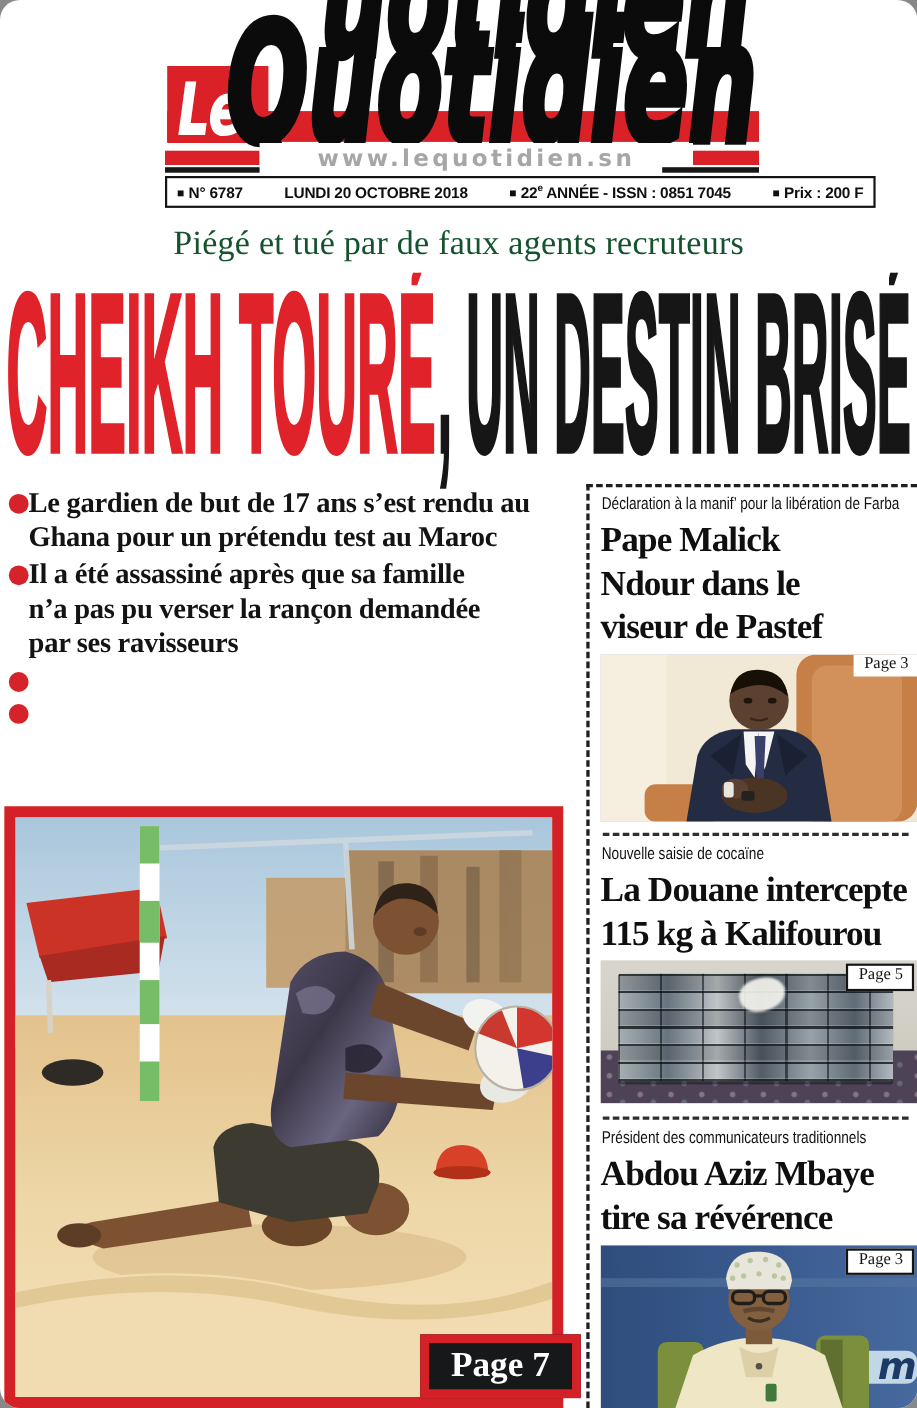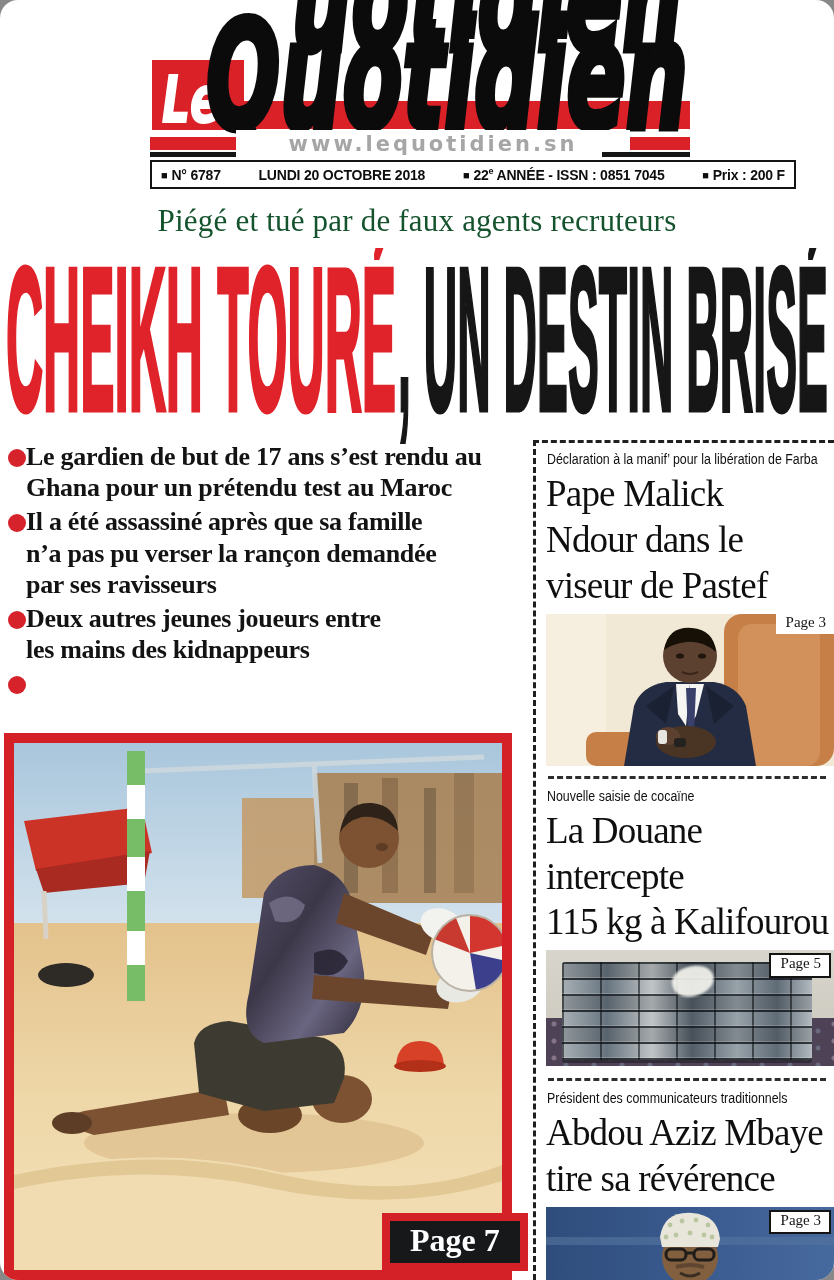--- a/index.html
+++ b/index.html
@@ -66,33 +66,33 @@
     left:533px; top:440px; width:301px; height:840px; box-sizing:border-box;
     border-left:3px dashed #1f1f1f; border-top:3px dashed #1f1f1f;
     padding:5px 0 0 10px;
   }
   .side-kicker{
     font-family:"Liberation Sans", sans-serif; font-size:15.5px; color:#101010;
     white-space:nowrap; transform:scaleX(0.8); transform-origin:0 50%;
     margin:2px 0 3px 1px;
   }
   .side-title{
-    font-weight:normal; font-size:37px; line-height:1.24; letter-spacing:-0.8px;
+    font-weight:bold; font-size:32px; line-height:1.24; letter-spacing:-0.8px;
     white-space:pre-line; color:#0f0f0f; margin-bottom:5px;
   }
   .side-photo{position:relative; width:288px; overflow:hidden; background:#ccc;}
   .page-label{
     position:absolute; top:0; right:0; background:#fff; color:#141414;
     font-size:15px; padding:0 8px 3px 10px; line-height:1.15; z-index:3;
   }
   .page-label.bordered{border:2px solid #141414; top:3px; right:3px;}
   .sep{border-top:3px dashed #2e2e2e; width:278px; margin:10px 0 8px 2px; height:0;}
 
   
-  .coke{height:116px; background:linear-gradient(#d8d5cc,#c9c6bc); margin-bottom:12px;}
+  .coke{height:130px; background:linear-gradient(#d8d5cc,#c9c6bc); margin-bottom:12px;}
   .coke .cloth{
     position:absolute; bottom:0; left:0; right:0; height:48px; background:#4e4356;
     background-image:radial-gradient(circle at 8px 6px, rgba(215,190,205,.4) 2px, transparent 3px),
                      radial-gradient(circle at 20px 13px, rgba(150,170,200,.35) 2px, transparent 3px);
     background-size:28px 17px;
   }
   .coke .bricks{
     position:absolute; left:16px; right:22px; top:12px; height:98px; border-radius:3px;
     background-image:
       repeating-linear-gradient(0deg, rgba(8,12,16,.7) 0 2px, rgba(255,255,255,.18) 2px 3px, transparent 3px 16px),
@@ -151,22 +151,20 @@
 Ghana pour un prétendu test au Maroc</span>
     </li>
     <li>
       <span class="dot"></span>
       <span class="bullet-text">Il a été assassiné après que sa famille
 n’a pas pu verser la rançon demandée
 par ses ravisseurs</span>
     </li>
     <li>
       <span class="dot"></span>
-      <span class="bullet-text">Deux autres jeunes joueurs entre
-les mains des kidnappeurs</span>
     </li>
     <li>
       <span class="dot"></span>
     </li>
   </ul>
 
   <div class="abs main-photo">
     <svg width="488" height="527" viewBox="0 0 488 527">
       <defs>
         <linearGradient id="sky" x1="0" y1="0" x2="0" y2="1">

